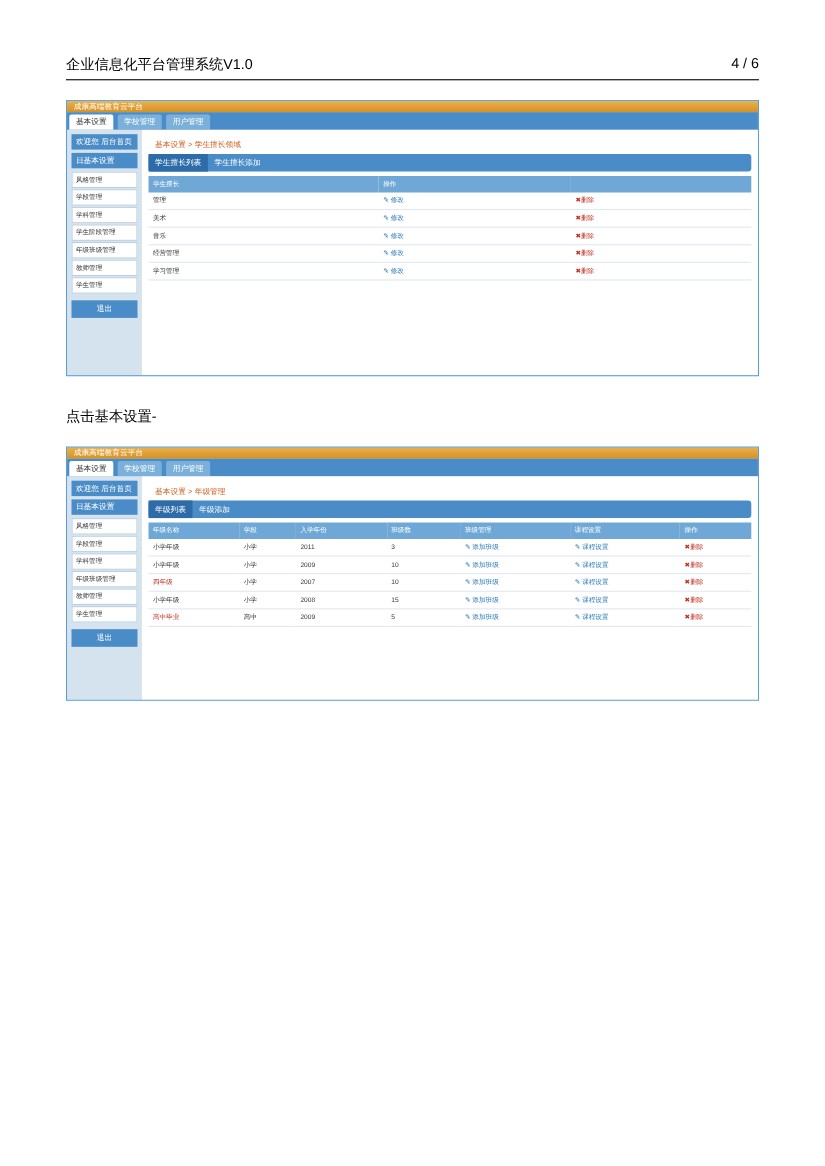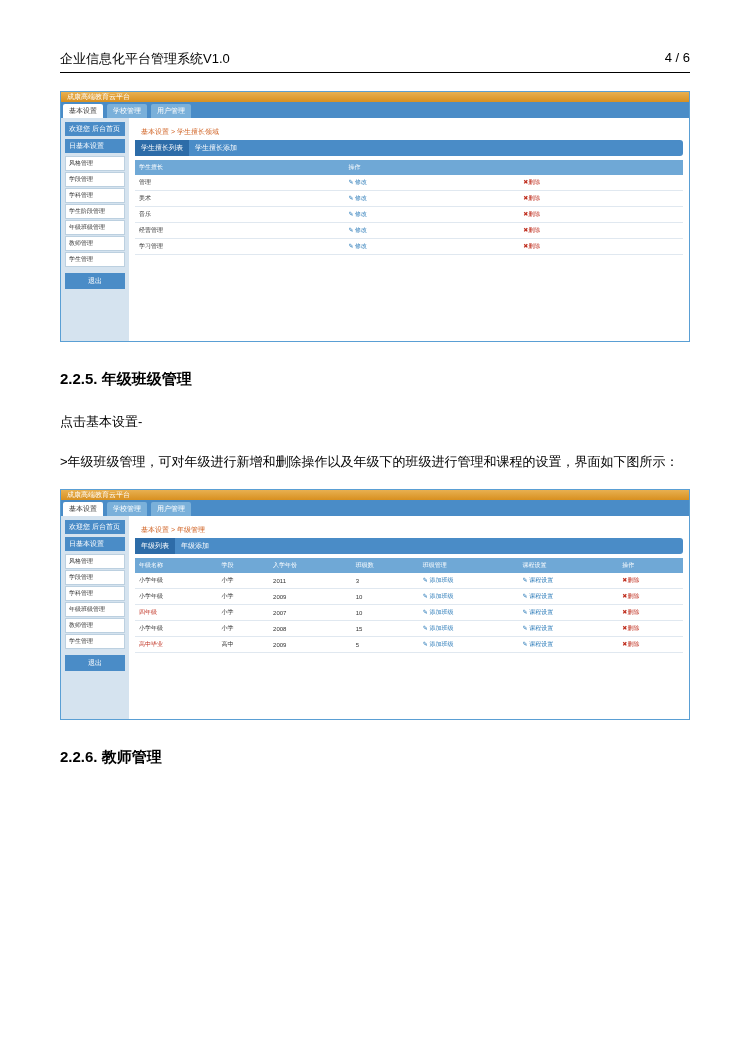--- a/index.html
+++ b/index.html
@@ -100,23 +100,21 @@
                 <td class="ss-link">✎ 修改</td>
                 <td class="ss-del">✖删除</td>
               </tr>
     </tbody>
           </table>
     <div class="ss-fill"></div>
    </div>
   </div>
  </div>
 
- <h3>2.2.5. 年级班级管理</h3>
  <p>点击基本设置-</p>
- <p>&gt;年级班级管理，可对年级进行新增和删除操作以及年级下的班级进行管理和课程的设置，界面如下图所示：</p>
 
  <div class="screenshot ss2">
   <div class="ss-top">
         <span>成康高端教育云平台</span>
       </div>
   <div style="background:#4a8cc7;display:flex;padding:2px 2px 0 2px">
    <div class="ss-tab">基本设置</div>
    <div class="ss-tab inactive">学校管理</div>
    <div class="ss-tab inactive">用户管理</div>
   </div>
@@ -194,14 +192,13 @@
                 <td class="ss-link">✎ 课程设置</td>
                 <td class="ss-del">✖删除</td>
               </tr>
     </tbody>
           </table>
     <div class="ss-fill"></div>
    </div>
   </div>
  </div>
 
- <h3>2.2.6. 教师管理</h3>
 </div>
 
 </body></html>

